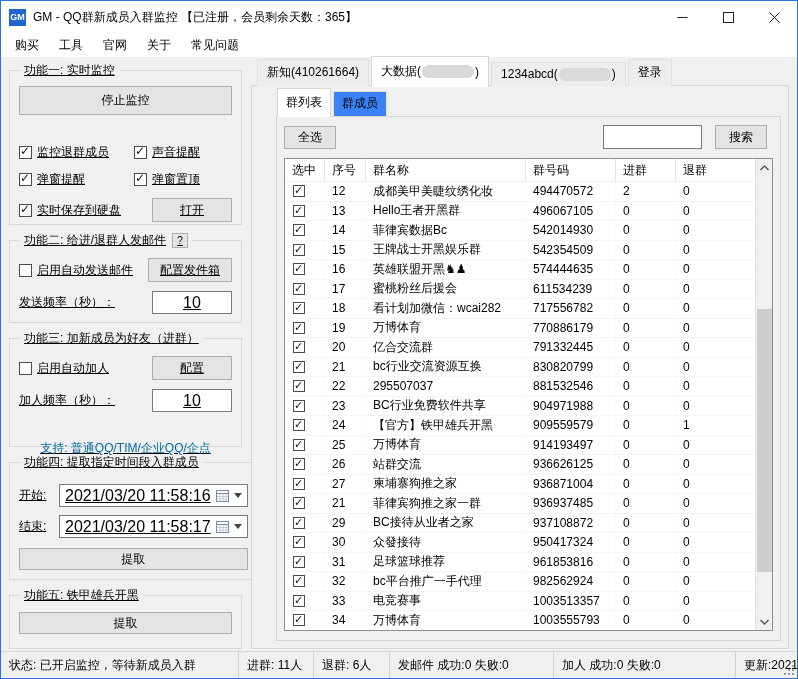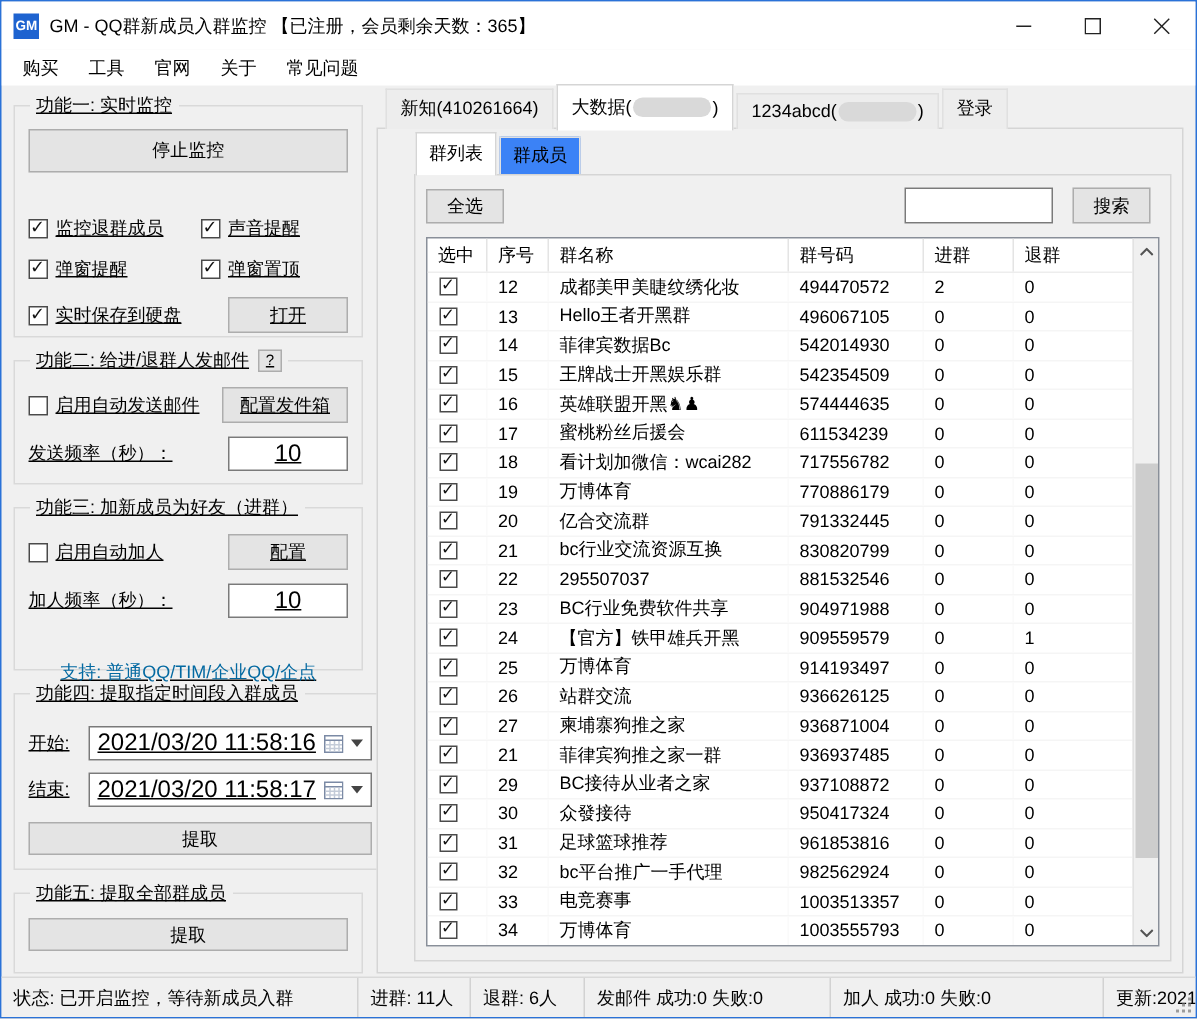--- a/index.html
+++ b/index.html
@@ -257,21 +257,21 @@
                   <line x1="1" y1="10" x2="12" y2="10" stroke="#c3cbd8"></line>
                 </svg>
             </span>
             <span class="caret-down"></span>
           </div>
         </div>
         <button class="btn btn-row" style="margin-top:10px">提取</button>
       </fieldset>
 
       <fieldset style="height:62px">
-        <legend>功能五: 提取全部群成员</legend>
+        <legend>功能五: 铁甲雄兵开黑</legend>
         <button class="btn btn-row" style="margin-top:3px">提取</button>
       </fieldset>
 
     </div>
 
     <div class="rightpane">
 
       <div class="acct-tabs">
         <span class="acct-tab">新知(410261664)</span>
         <span class="acct-tab active">

